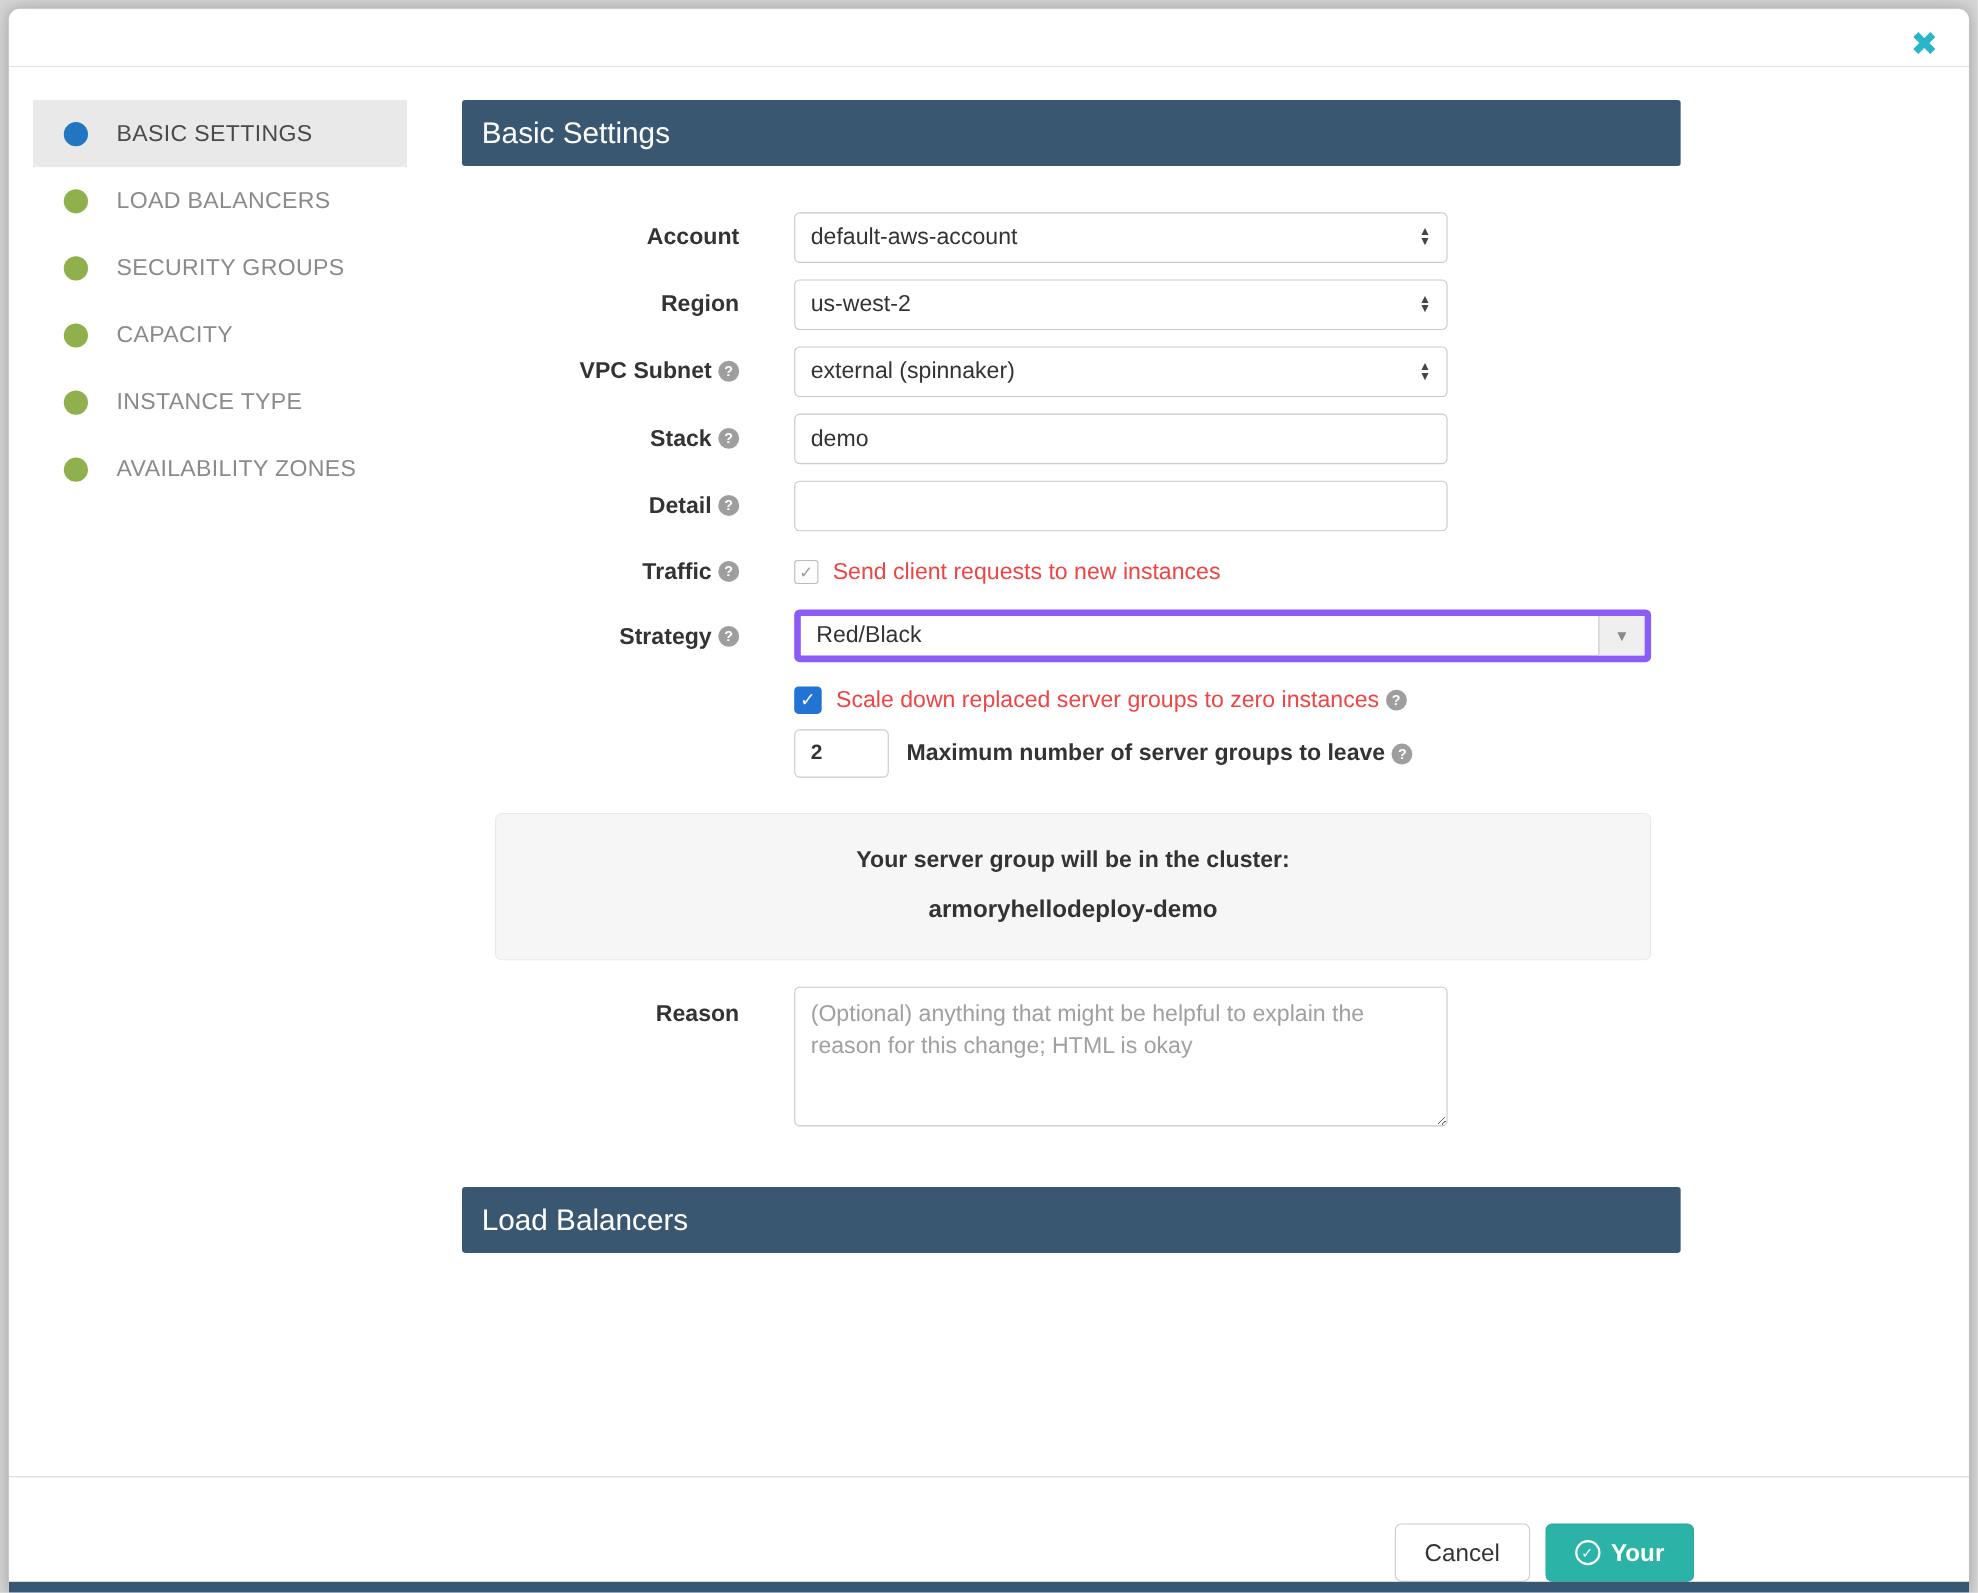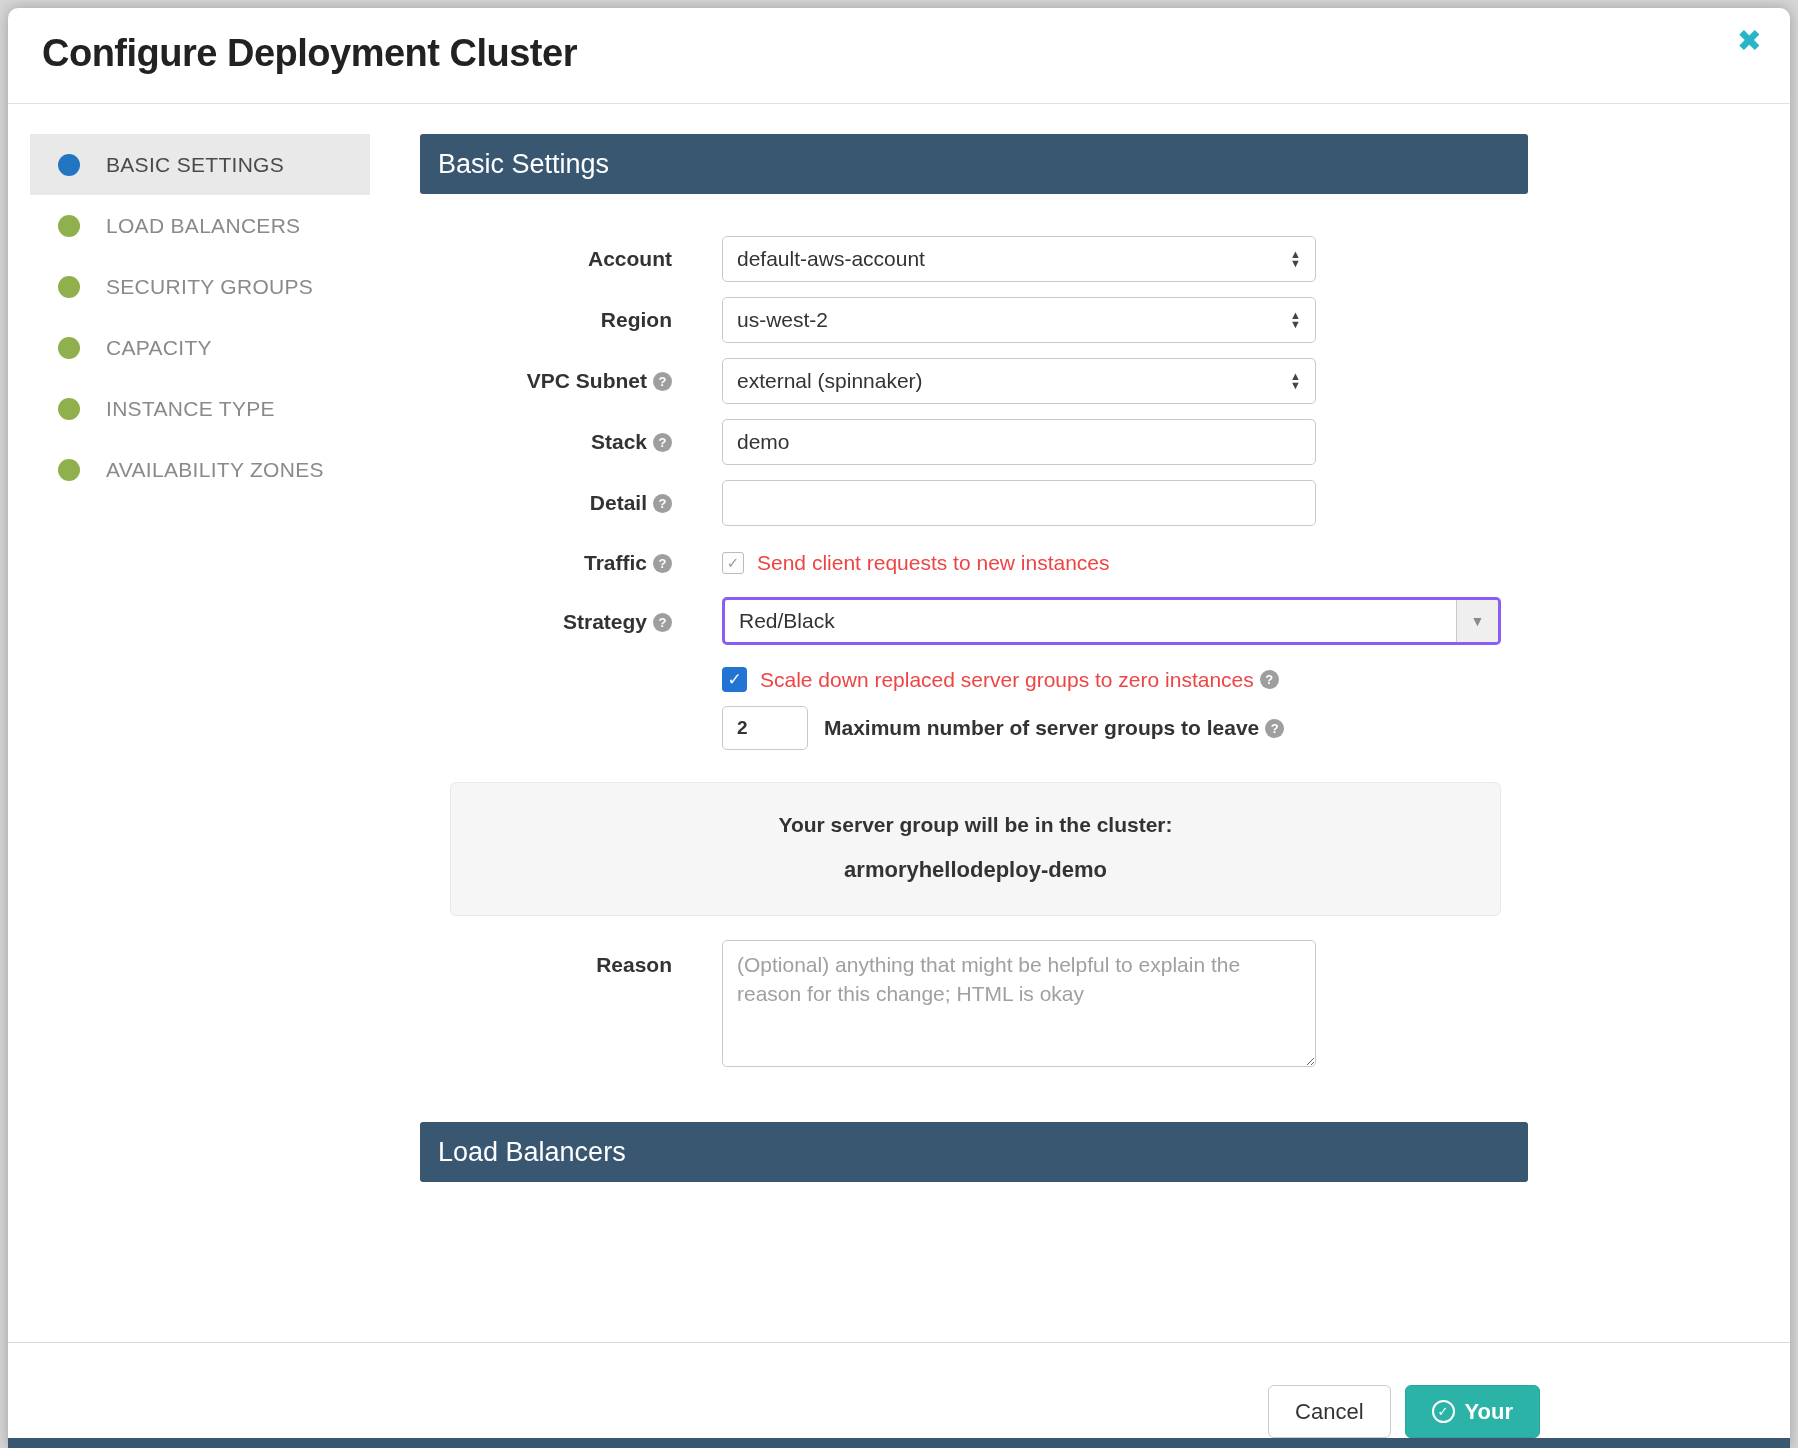--- a/index.html
+++ b/index.html
@@ -44,21 +44,21 @@
   }
   .arrows { display:flex; flex-direction:column; color:#444; font-size:11px; line-height:9px; margin-left:10px; }
   .text-input { height:46px; width:594px; border:1px solid #c9c9c9; border-radius:5px; font-size:21px; padding:0 14px; color:#333; font-family:inherit; outline:none; }
   
   .cb-row { display:flex; align-items:center; }
   .checkbox { border-radius:3px; display:flex; align-items:center; justify-content:center; flex:0 0 auto; cursor:pointer; }
   .checkbox.gray { width:22px; height:22px; border:1px solid #bbb; background:#fdfdfd; color:#9b9b9b; font-size:15px; }
   .checkbox.blue { width:25px; height:25px; background:#2173d4; color:#fff; font-size:17px; font-weight:bold; border-radius:4px; }
   .cb-label { margin-left:13px; font-size:21px; color:#ef4444; }
   
-  .strategy-select { width:779px; height:48px; border:3px solid #8b5cf6; border-radius:5px; display:flex; align-items:stretch; overflow:hidden; background:#fff; cursor:pointer; }
+  .strategy-select { width:779px; height:48px; border:6px solid #8b5cf6; border-radius:5px; display:flex; align-items:stretch; overflow:hidden; background:#fff; cursor:pointer; }
   .strategy-text { flex:1; display:flex; align-items:center; padding:0 14px; font-size:21px; color:#333; }
   .strategy-caret { width:42px; border-left:1px solid #c9c9c9; background:#efefef; display:flex; align-items:center; justify-content:center; color:#8a8a8a; font-size:14px; }
   .indent-row { margin-left:302px; display:flex; align-items:center; }
   .mt20 { margin-top:22px; }
   .mt12 { margin-top:14px; }
   .small-input { width:86px; height:44px; border:1px solid #c9c9c9; border-radius:5px; font-size:19px; font-weight:bold; padding:0 14px; color:#333; font-family:inherit; outline:none; }
   .bold-inline-label { font-weight:bold; font-size:21px; margin-left:16px; color:#333; }
   
   .cluster-box { margin:32px 0 0 30px; width:1051px; background:#f6f6f6; border:1px solid #e9e9e9; border-radius:6px; padding:30px 20px 32px; text-align:center; }
   .cluster-line1 { font-weight:bold; font-size:21px; color:#333; }
@@ -75,21 +75,20 @@
   .btn.done { background:#2cb3a7; border:1px solid #28a89c; color:#fff; font-weight:bold; display:flex; align-items:center; gap:10px; }
   .done-check { width:23px; height:23px; border:2px solid #fff; border-radius:50%; display:flex; align-items:center; justify-content:center; font-size:13px; font-weight:bold; }
   .bottom-strip { margin-top:auto; height:10px; background:#3a5772; flex:0 0 auto; }
 </style>
 </head>
 <body>
 
 <div class="modal">
 
   <div class="modal-header">
-    <h1 class="modal-title">Configure Deployment Cluster</h1>
     <span class="close-x">✖</span>
   </div>
 
   <div class="modal-body">
 
     <div class="sidebar">
       <div class="side-item active">
         <span class="dot"></span>
         <span>BASIC SETTINGS</span>
       </div>

